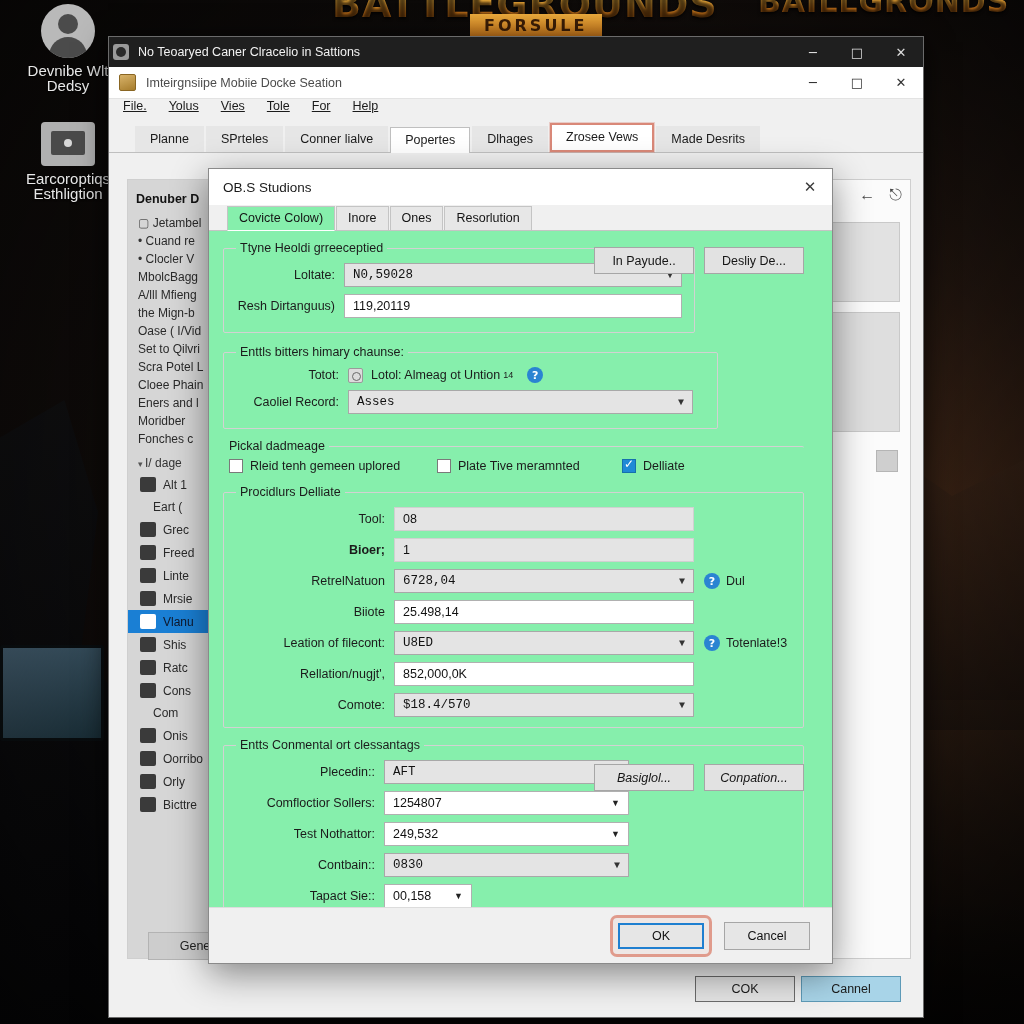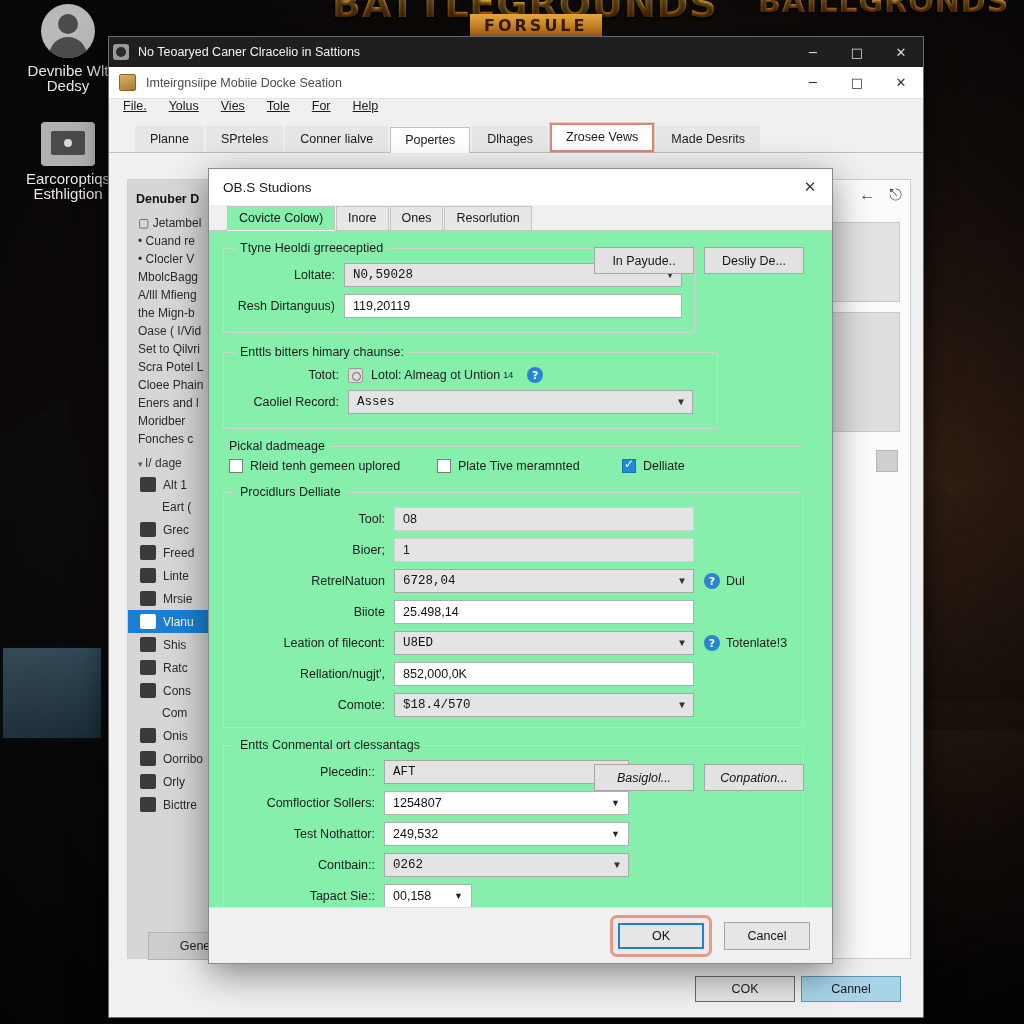--- a/index.html
+++ b/index.html
@@ -204,22 +204,22 @@
     content: "▢ "; color: #555;
   }
   .sb-group {
     padding: 8px 4px 3px 10px; white-space: nowrap; color: #333;
   }
   .sb-group::before { content: "▾ "; font-size: 9px; color: #555; }
   .sb-item {
     display: flex; align-items: center; gap: 7px;
     padding: 4px 4px 4px 12px; white-space: nowrap; overflow: hidden;
   }
-  .sb-item.selected { background: #1a7fd4; color: #fef9c3; }
-  .sb-item.indent { padding-left: 34px; }
+  .sb-item.selected { background: #1a7fd4; color: #0f172a; }
+  .sb-item.indent { padding-left: 25px; }
   .sb-ico {
     width: 16px; height: 15px; flex: none;
     background: #3a3a3a; border-radius: 2px;
   }
   .sb-item.selected .sb-ico { background: #ffffff; }
   #back-main {
     flex: 1; background: #fbfbfb; position: relative;
   }
   #back-main-toolbar {
     position: absolute; right: 8px; top: 6px;
@@ -644,21 +644,21 @@
       <legend>Procidlurs Delliate</legend>
 
       <div class="row">
         <span class="lbl" style="width:158px;">Tool:</span>
         <span class="fld readonly" style="width:300px;">
           <span>08</span>
         </span>
       </div>
 
       <div class="row">
-        <span class="lbl" style="width:158px;">Bioer;</span>
+        <span class="lbl" style="width:158px;font-weight:bold;">Bioer;</span>
         <span class="fld readonly" style="width:300px;">
           <span>1</span>
         </span>
       </div>
 
       <div class="row">
         <span class="lbl" style="width:158px;">RetrelNatuon</span>
         <span class="fld combo" style="width:300px;">
           <span>6728,04</span>
           <span class="chev">▼</span>
@@ -724,21 +724,21 @@
           <span class="lbl" style="width:148px;">Test Nothattor:</span>
           <span class="fld spin" style="width:245px;">
             <span>249,532</span>
             <span class="chev">▼</span>
           </span>
         </div>
 
         <div class="row">
           <span class="lbl" style="width:148px;">Contbain::</span>
           <span class="fld combo" style="width:245px;">
-            <span>0262</span>
+            <span>0830</span>
             <span class="chev">▼</span>
           </span>
         </div>
 
         <div class="row" style="margin-bottom:2px;">
           <span class="lbl" style="width:148px;">Tapact Sie::</span>
           <span class="fld spin" style="width:88px;">
             <span>00,158</span>
             <span class="chev">▼</span>
           </span>

